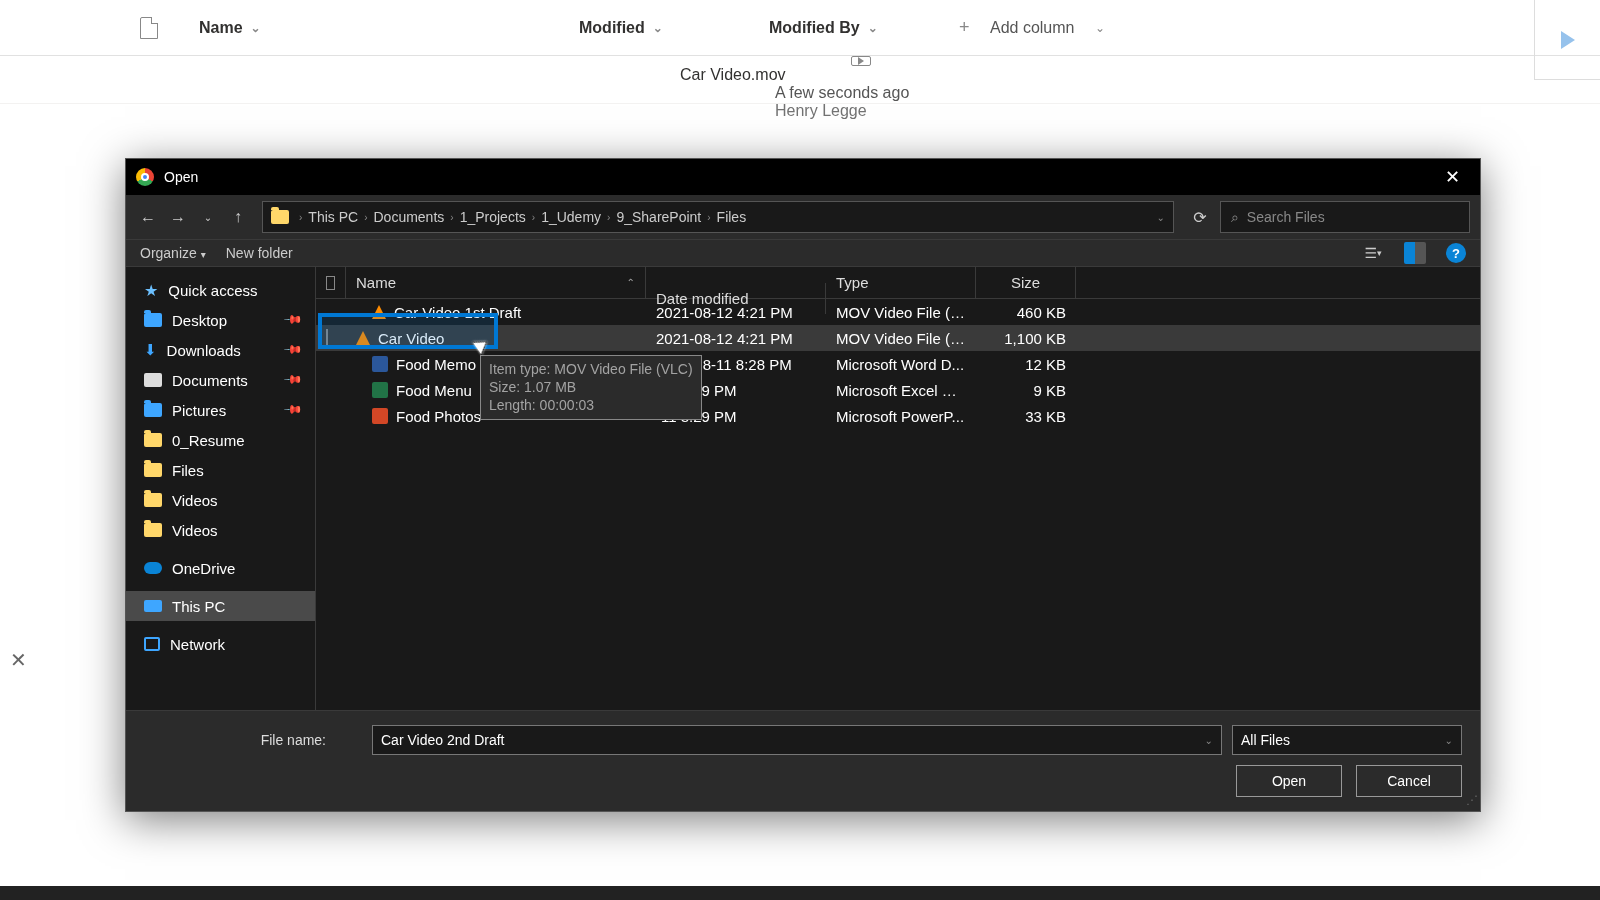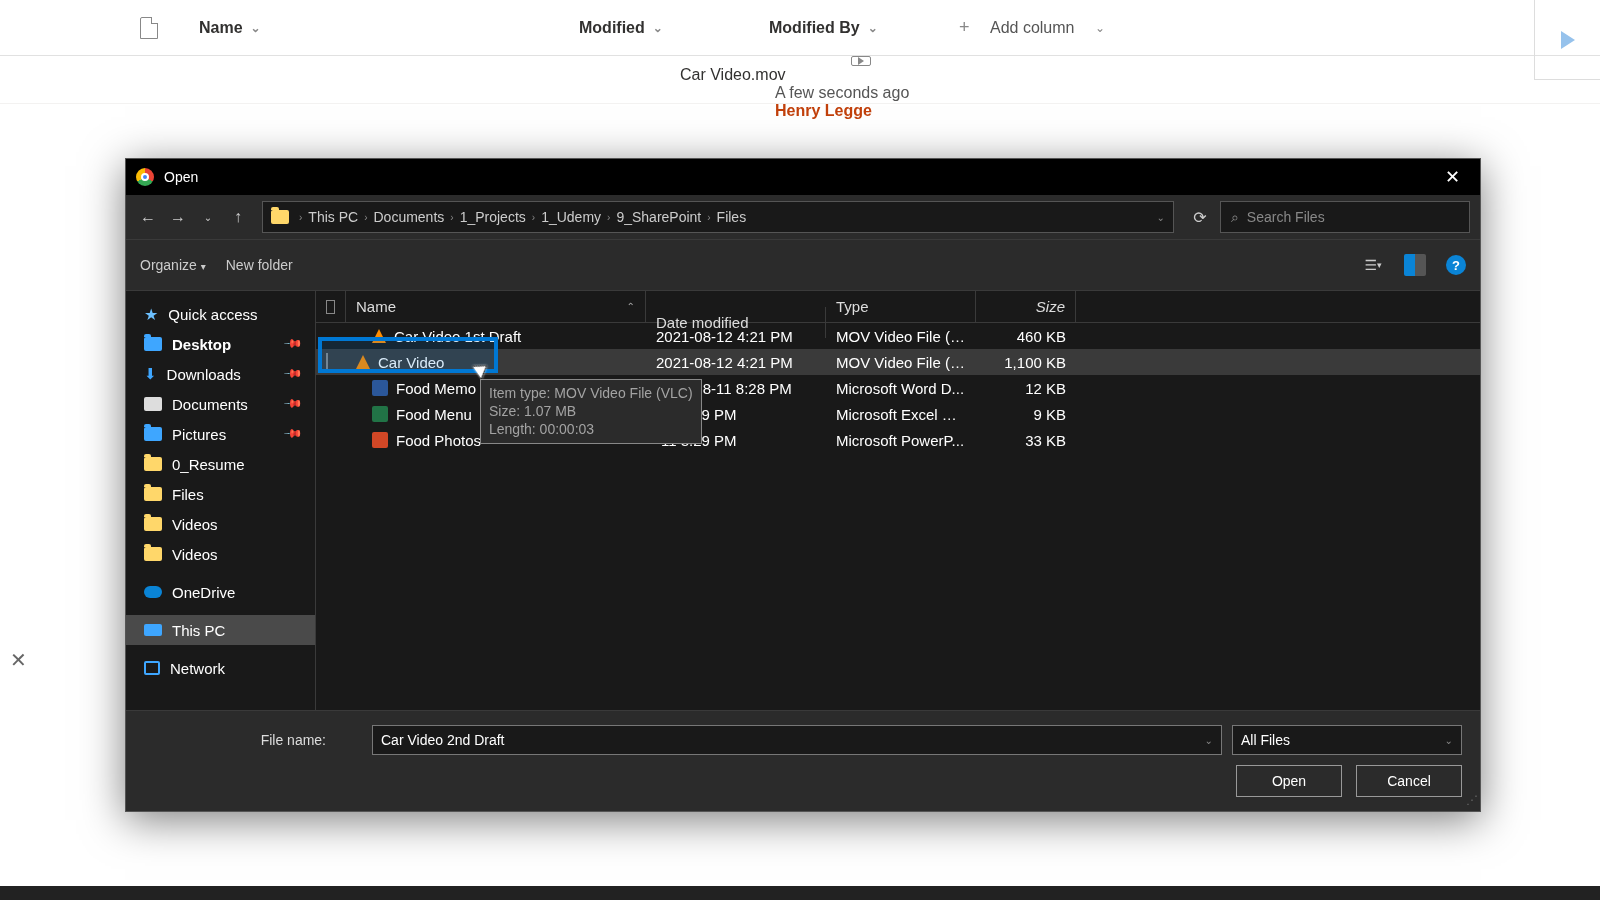--- a/index.html
+++ b/index.html
@@ -31,21 +31,21 @@
 
 .navbar { height: 44px; background: #2b2b2b; display:flex; align-items:center; padding: 0 10px; gap: 6px; color:#ccc; }
 .nav-btn { width:24px; height:24px; display:flex; align-items:center; justify-content:center; font-size:16px; color:#ccc; }
 .breadcrumb { flex:1; height:32px; background:#191919; border:1px solid #555; display:flex; align-items:center; padding:0 8px; font-size:14px; gap:6px; margin: 0 6px;}
 .bc-sep { color:#888; font-size:10px; }
 .bc-folder { width:18px; height:14px; background:#ffd76a; border-radius:2px; margin-right:4px; position:relative;}
 .bc-folder::before{content:''; position:absolute; top:-3px; left:0; width:8px; height:3px; background:#ffd76a; border-radius:2px 2px 0 0;}
 .refresh { width:28px; height:28px; display:flex; align-items:center; justify-content:center; color:#ccc; }
 .searchbox { width:250px; height:32px; background:#191919; border:1px solid #555; display:flex; align-items:center; padding:0 10px; color:#888; font-size:14px; gap:8px;}
 
-.toolbar { height: 52px; background:#2b2b2b; border-top:1px solid #3a3a3a; border-bottom:1px solid #3a3a3a; display:flex; align-items:center; padding:12px 14px; color:#ccc; font-size:14px; gap:20px;}
+.toolbar { height: 28px; background:#2b2b2b; border-top:1px solid #3a3a3a; border-bottom:1px solid #3a3a3a; display:flex; align-items:center; padding:12px 14px; color:#ccc; font-size:14px; gap:20px;}
 .toolbar .spacer { flex:1; }
 .view-btn { width:22px; height:22px; display:flex; align-items:center; justify-content:center; }
 .help-btn { width:20px; height:20px; border-radius:50%; background:#0a84d6; color:#fff; font-size:13px; display:flex; align-items:center; justify-content:center; font-weight:bold;}
 
 .body { flex:1; display:flex; background:#191919; position:relative;}
 .sidebar { width:190px; background:#191919; border-right:1px solid #3a3a3a; padding-top:8px; color:#fff; font-size:15px;}
 .side-item { height:30px; display:flex; align-items:center; padding-left:18px; gap:10px; cursor:pointer;}
 .side-item.selected { background:#4a4a4a; }
 .side-item.pinned { justify-content:space-between; padding-right:14px;}
 .side-item .pin { color:#888; font-size:12px; transform:rotate(45deg); }
@@ -58,21 +58,21 @@
 .side-pc{ width:18px; height:12px; background:#3ea6ff; border-radius:2px;}
 .side-net{ width:16px; height:14px; border:2px solid #3ea6ff; border-radius:2px;}
 
 .filepane { flex:1; background:#191919; color:#fff; font-size:15px; position:relative;}
 .fp-header { height:32px; display:flex; align-items:center; border-bottom:1px solid #3a3a3a; }
 .fp-header .col { padding:0 10px; border-right:1px solid #3a3a3a; height:100%; display:flex; align-items:center; gap:6px; color:#ddd;}
 .col.cb { width:30px; justify-content:center;}
 .col.nm { width:300px; }
 .col.dt { width:180px;margin-top:32px; }
 .col.tp { width:150px; }
-.col.sz { width:100px; justify-content:flex-end;font-style:italic; }
+.col.sz { width:100px; justify-content:center; }
 .cbx { width:14px; height:14px; border:1px solid #888; }
 .sortup { font-size:10px; color:#aaa; margin-left:auto;}
 
 .fp-row { height:26px; display:flex; align-items:center; }
 .fp-row .cell { padding:0 10px; }
 .cell.cb { width:30px; }
 .cell.nm { width:300px; display:flex; align-items:center; gap:8px; padding-left:26px;}
 .cell.dt { width:180px; }
 .cell.tp { width:150px; white-space:nowrap; overflow:hidden; text-overflow:ellipsis;}
 .cell.sz { width:100px; text-align:right; }
@@ -124,21 +124,21 @@
   <div class="sp-row">
     <span class="sp-fileicon">
         <span style="width:0;height:0;border-left:6px solid #888; border-top:4px solid transparent; border-bottom:4px solid transparent;"></span>
       </span>
     <div class="sp-col name" style="font-weight:400;">
         <span>Car Video.mov</span>
       </div>
     <div class="sp-col mod" style="font-weight:400;color:#555;">
         <span>A few seconds ago</span>
       </div>
-    <div class="sp-col modby" style="font-weight:700;color:#c2410c;">
+    <div class="sp-col modby" style="font-weight:400;color:#737373;">
         <span>Henry Legge</span>
       </div>
   </div>
 </div>
 
 <div class="play-card">
     <div class="play-tri"></div>
   </div>
 <div class="close-x">✕</div>
 
@@ -186,21 +186,21 @@
     <span class="help-btn">?</span>
   </div>
 
   <div class="body">
     <div class="sidebar">
       <div class="side-item">
           <span class="side-star">★</span>
           <span>Quick access</span>
         </div>
       <div class="side-item pinned">
-          <span style="display:flex;gap:10px;align-items:center;font-weight:bold;">
+          <span style="display:flex;gap:10px;align-items:center;">
             <span class="side-icon blue"></span>
             <span>Desktop</span>
           </span>
           <span class="pin">📌</span>
         </div>
       <div class="side-item pinned">
           <span style="display:flex;gap:10px;align-items:center;">
             <span style="color:#3ea6ff;">⬇</span>
             <span>Downloads</span>
           </span>

